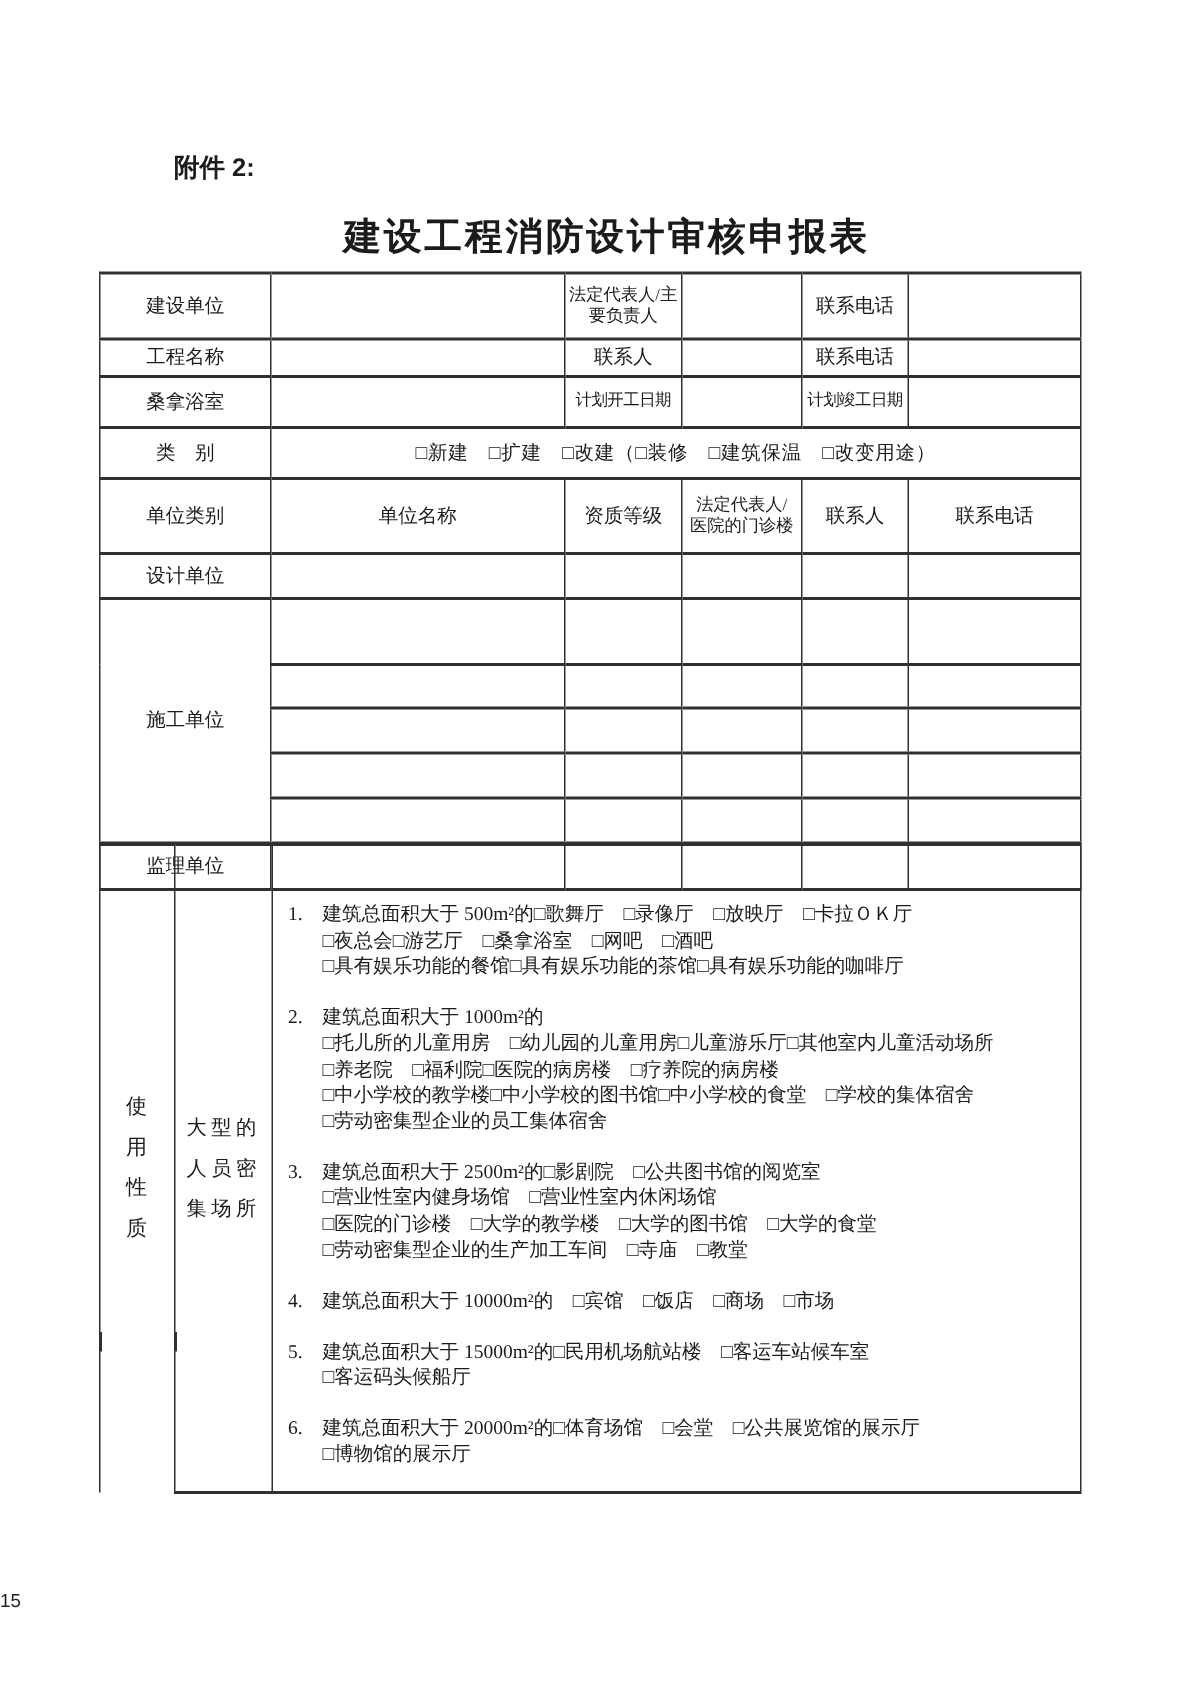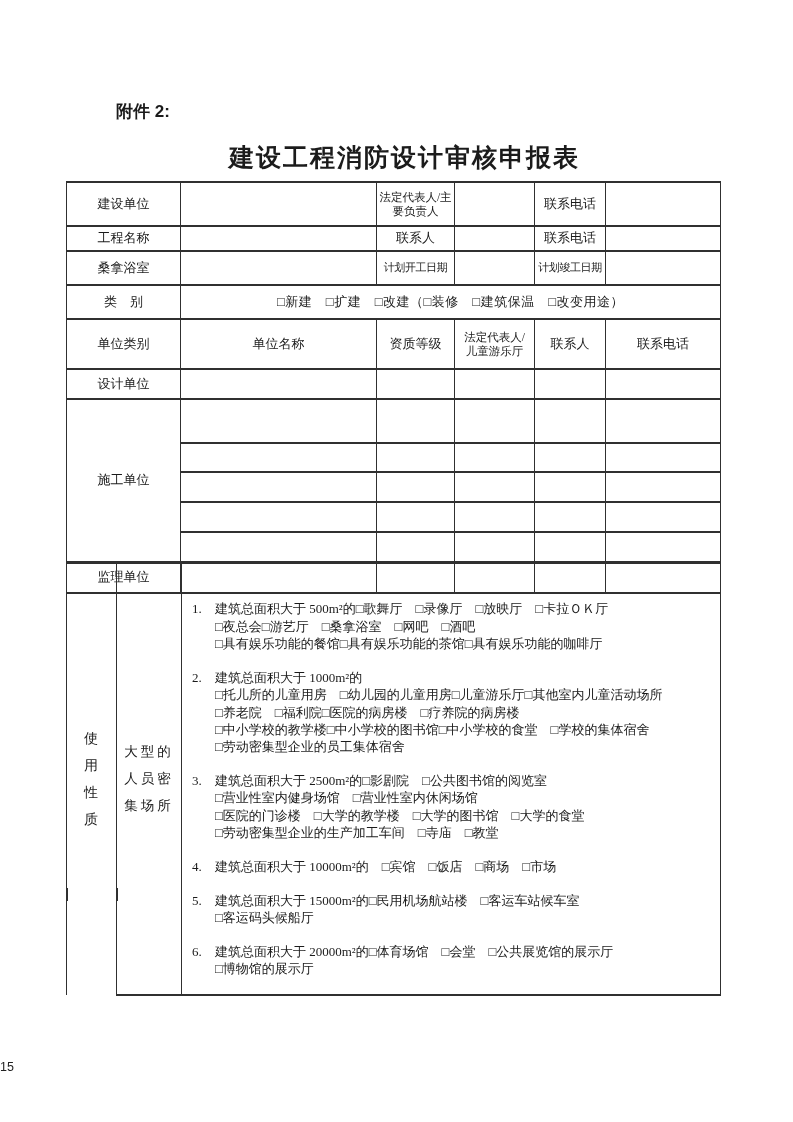--- a/index.html
+++ b/index.html
@@ -91,21 +91,21 @@
   </tr>
   <tr style="height:34px">
     <td>类　别</td>
     <td colspan="5" class="opts">□新建　□扩建　□改建（□装修　□建筑保温　□改变用途）</td>
   </tr>
   <tr style="height:50px">
     <td>单位类别</td>
     <td>单位名称</td>
     <td>资质等级</td>
     <td class="sm">法定代表人/
-儿童游乐厅</td>
+医院的门诊楼</td>
     <td>联系人</td>
     <td>联系电话</td>
   </tr>
   <tr style="height:30px">
     <td>设计单位</td>
     <td></td>
     <td></td>
     <td></td>
     <td></td>
     <td></td>

